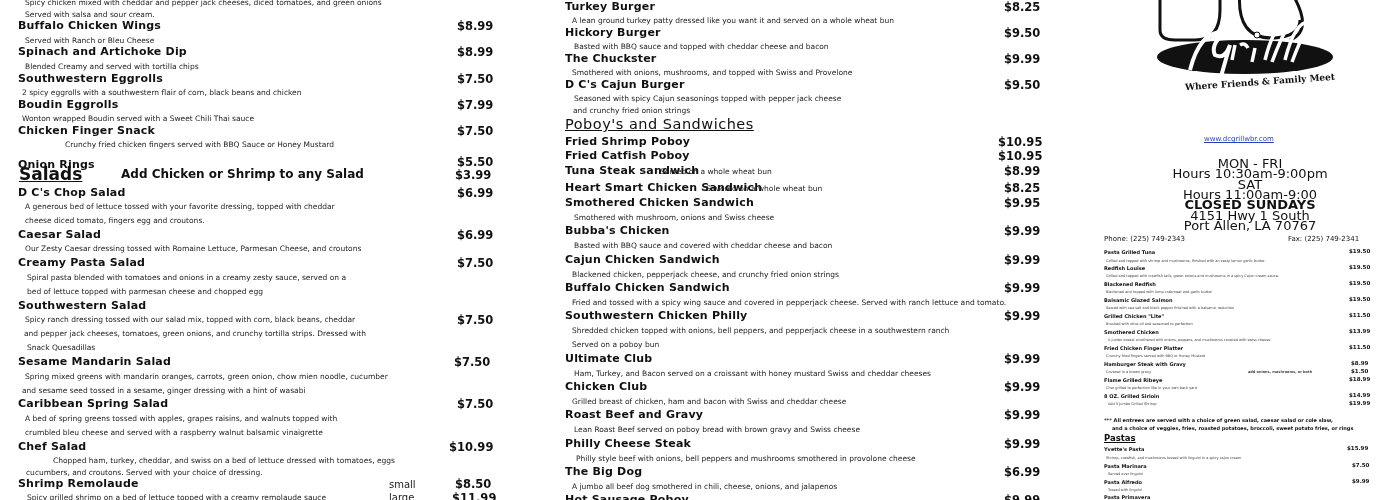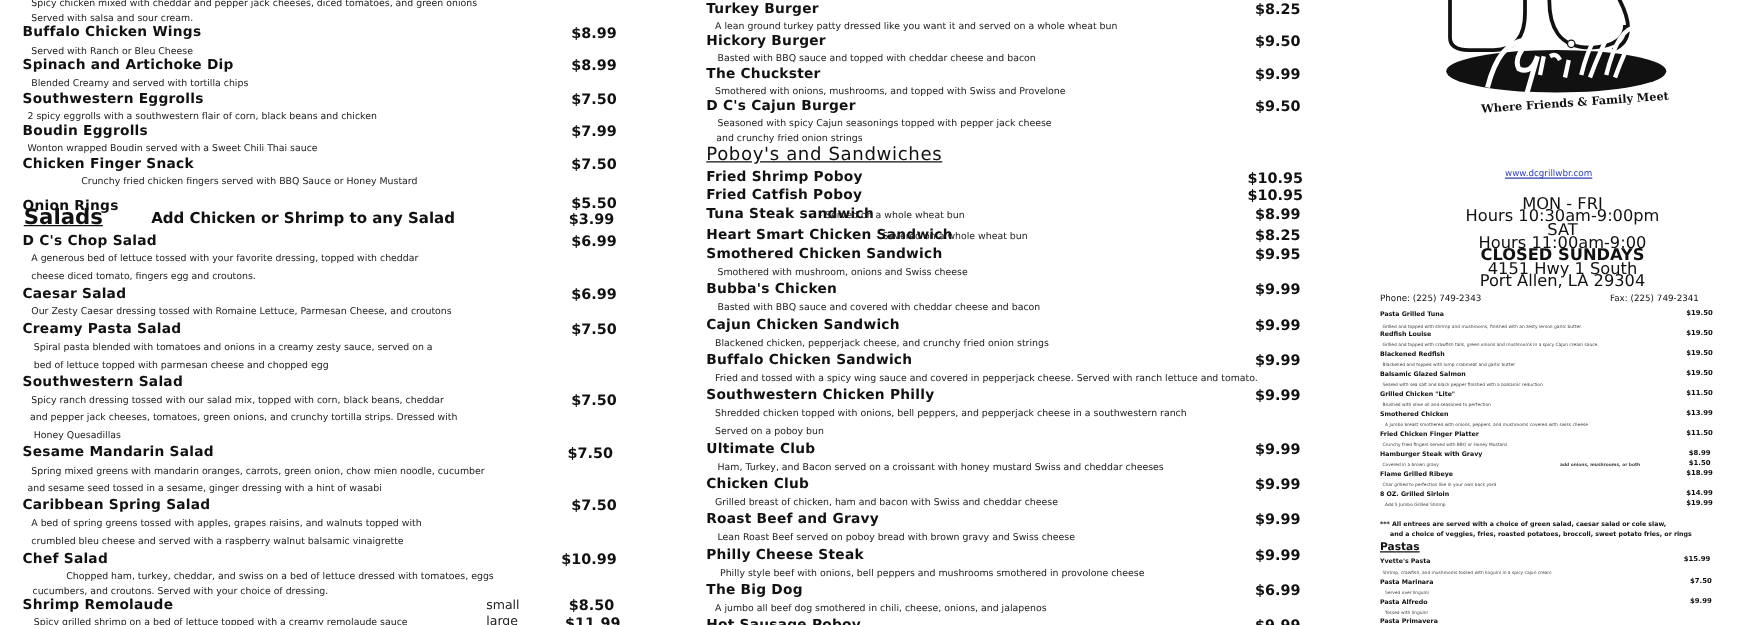--- a/index.html
+++ b/index.html
@@ -79,21 +79,21 @@
 
   <div class="abs item-name" style="left:18px;top:256px;">Creamy Pasta Salad</div>
   <div class="abs item-price" style="left:457px;top:256px;">$7.50</div>
   <div class="abs item-desc" style="left:27px;top:273px;">Spiral pasta blended with tomatoes and onions in a creamy zesty sauce, served on a</div>
   <div class="abs item-desc" style="left:27px;top:287px;">bed of lettuce topped with parmesan cheese and chopped egg</div>
 
   <div class="abs item-name" style="left:18px;top:299px;">Southwestern Salad</div>
   <div class="abs item-price" style="left:457px;top:313px;">$7.50</div>
   <div class="abs item-desc" style="left:25px;top:315px;">Spicy ranch dressing tossed with our salad mix, topped with corn, black beans, cheddar</div>
   <div class="abs item-desc" style="left:24px;top:329px;">and pepper jack cheeses, tomatoes, green onions, and crunchy tortilla strips. Dressed with</div>
-  <div class="abs item-desc" style="left:27px;top:343px;">Honey Quesadillas</div>
+  <div class="abs item-desc" style="left:27px;top:343px;">Snack Quesadillas</div>
 
   <div class="abs item-name" style="left:18px;top:355px;">Sesame Mandarin Salad</div>
   <div class="abs item-price" style="left:454px;top:355px;">$7.50</div>
   <div class="abs item-desc" style="left:25px;top:372px;">Spring mixed greens with mandarin oranges, carrots, green onion, chow mien noodle, cucumber</div>
   <div class="abs item-desc" style="left:22px;top:386px;">and sesame seed  tossed in a sesame, ginger dressing with a hint of wasabi</div>
 
   <div class="abs item-name" style="left:18px;top:397px;">Caribbean Spring Salad</div>
   <div class="abs item-price" style="left:457px;top:397px;">$7.50</div>
   <div class="abs item-desc" style="left:25px;top:414px;">A bed of spring greens tossed with apples, grapes raisins, and walnuts topped with</div>
   <div class="abs item-desc" style="left:25px;top:428px;">crumbled bleu cheese and served with a raspberry walnut balsamic vinaigrette</div>
@@ -211,21 +211,21 @@
 </div>
 
 <div class="abs site-link" style="left:1204px;top:135px;">www.dcgrillwbr.com</div>
 
 <div class="abs info-line" style="top:156px;">MON - FRI</div>
 <div class="abs info-line" style="top:166px;">Hours  10:30am-9:00pm</div>
 <div class="abs info-line" style="top:177px;">SAT</div>
 <div class="abs info-line" style="top:187px;">Hours 11:00am-9:00</div>
 <div class="abs info-line info-bold" style="top:197px;">CLOSED SUNDAYS</div>
 <div class="abs info-line" style="top:208px;">4151 Hwy 1 South</div>
-<div class="abs info-line" style="top:218px;">Port Allen, LA 29304</div>
+<div class="abs info-line" style="top:218px;">Port Allen, LA 70767</div>
 
 <div class="abs phone" style="left:1104px;top:235px;">Phone: (225) 749-2343</div>
 <div class="abs phone" style="left:1288px;top:235px;">Fax: (225) 749-2341</div>
 
 <div class="abs rt-name" style="left:1104px;top:249px;">Pasta Grilled Tuna</div>
 <div class="abs rt-price" style="left:1349px;top:248px;">$19.50</div>
 <div class="abs rt-desc" style="left:1106px;top:259px;">Grilled and topped with shrimp and mushrooms, finished with an zesty lemon garlic butter.</div>
 
 <div class="abs rt-name" style="left:1104px;top:265px;">Redfish Louise</div>
 <div class="abs rt-price" style="left:1349px;top:264px;">$19.50</div>

